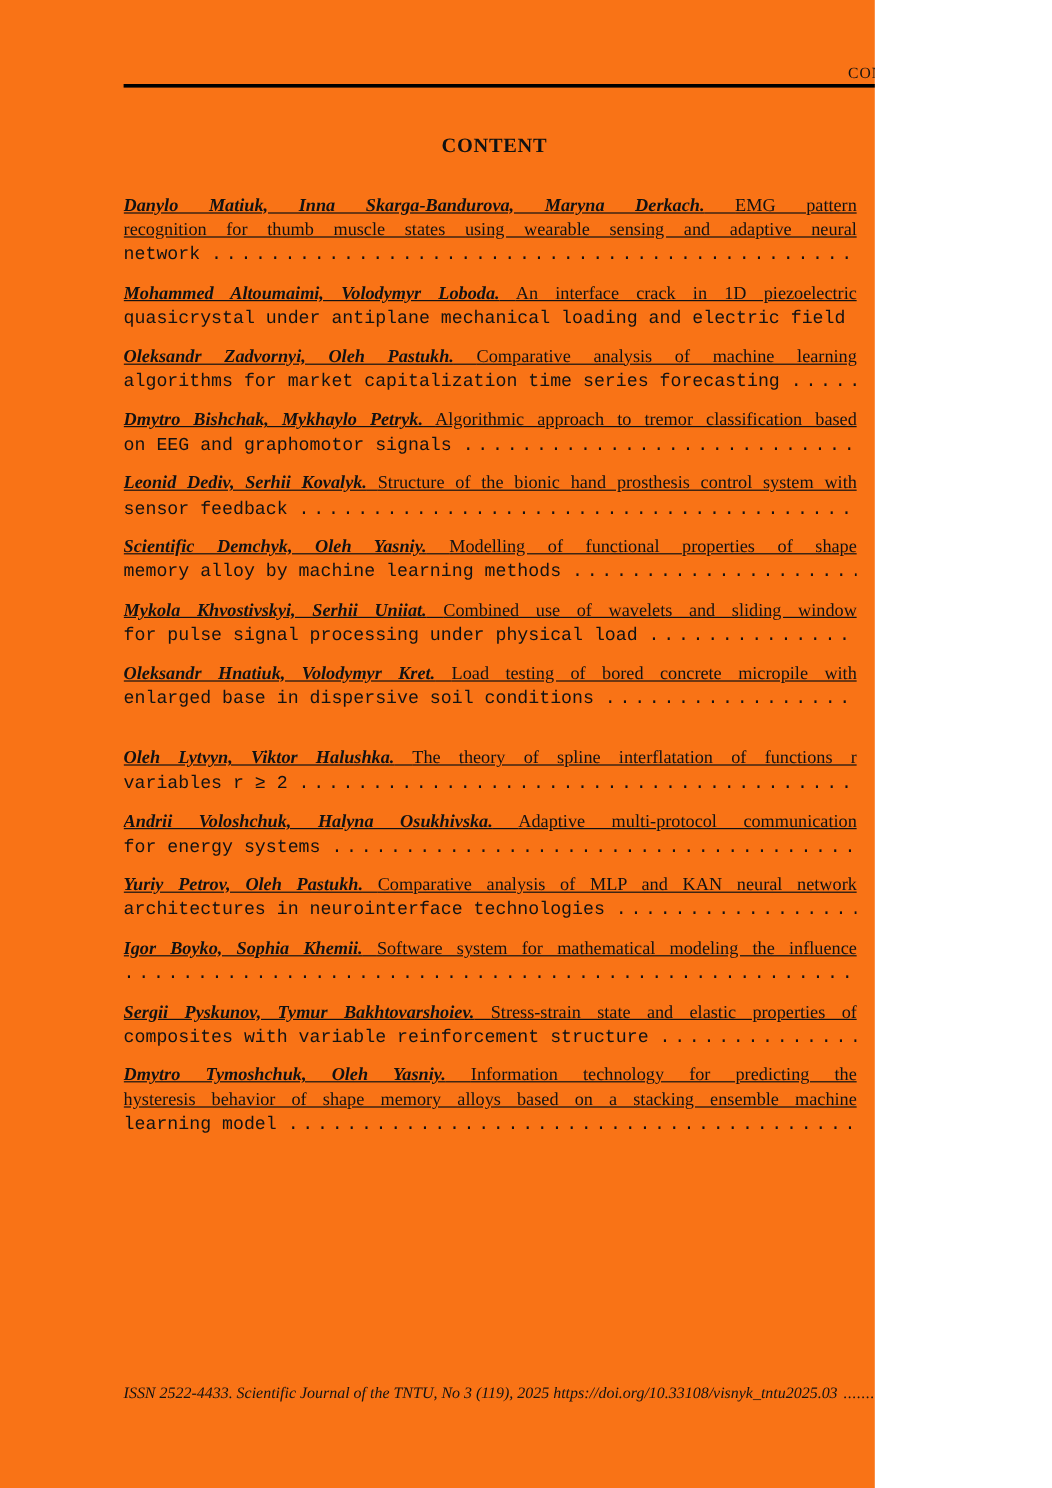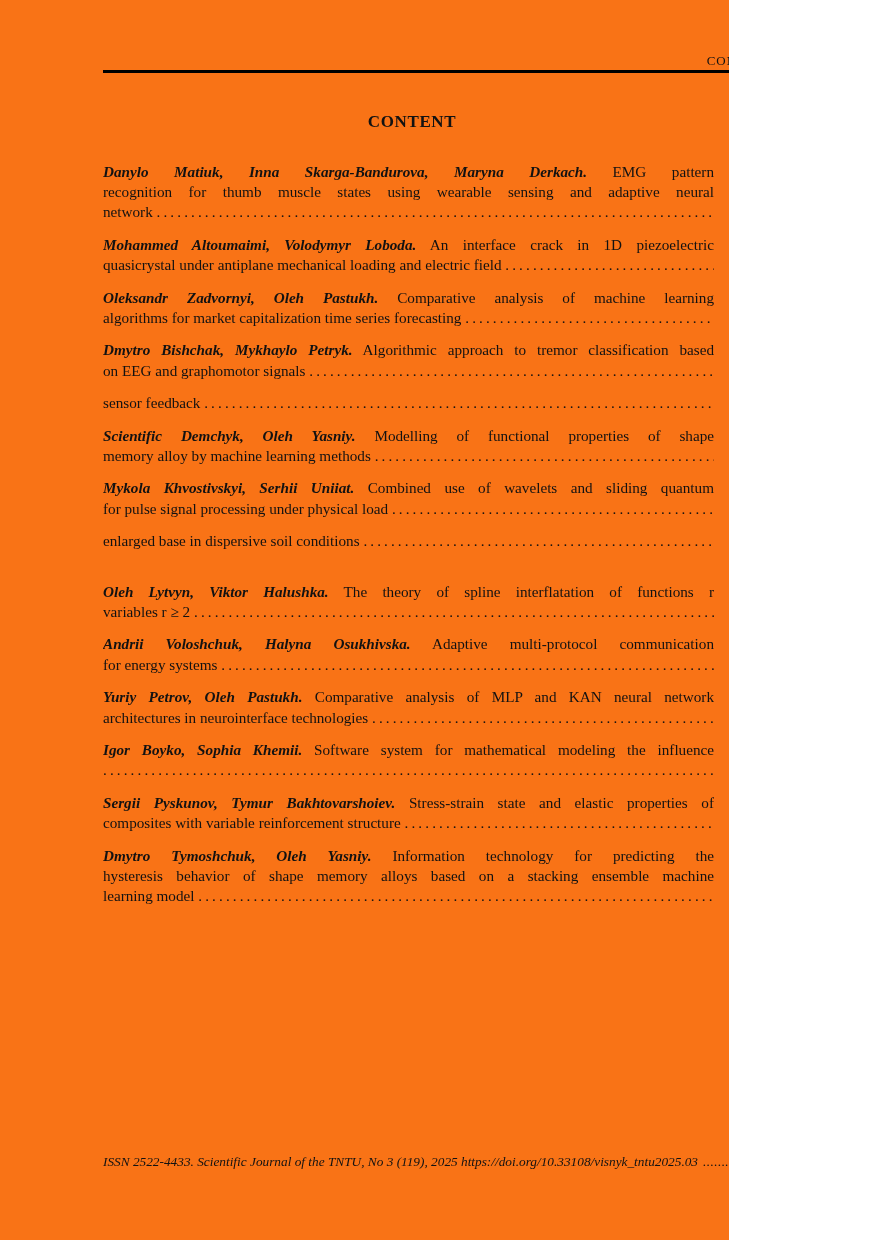--- a/index.html
+++ b/index.html
@@ -43,23 +43,23 @@
   .toc { margin-top: 32px; }
   .entry {
     display: flex;
     margin-bottom: 12px;
     font-size: 15.2px;
     line-height: 20.4px;
   }
   .entry.extra { margin-top: 30px; }
   .entry-text { width: 611px; }
   .line { max-height: 21px; overflow: hidden; }
-  .line.justify { text-align: justify; text-align-last: justify; }
+  .line.justify { text-align: justify; text-align-last: justify; text-decoration: underline; }
   .authors { font-weight: bold; font-style: italic; }
-  .line.last { display: flex; align-items: flex-start; }
+  .line.last { display: flex; align-items: flex-start; font-family: Liberation Mono, monospace; }
   .tail { white-space: pre; }
   .leader {
     flex: 1 1 auto;
     min-width: 0;
     overflow: hidden;
     white-space: nowrap;
     letter-spacing: 3.1px;
   }
   .entry-page {
     flex: 1;
@@ -138,20 +138,21 @@
       <div class="line last">
               <span class="tail">on EEG and graphomotor signals </span>
               <span class="leader">..............................................................................................................</span>
             </div>
     </div>
     <div class="entry-page">35</div>
   </div>
 
   <div class="entry">
     <div class="entry-text">
+      <div class="line justify first"><span class="authors">Leonid Dediv, Serhii Kovalyk.</span> <span class="tfirst">Structure of the bionic hand prosthesis control system with</span></div>
       <div class="line last">
               <span class="tail">sensor feedback </span>
               <span class="leader">..............................................................................................................</span>
             </div>
     </div>
     <div class="entry-page">45</div>
   </div>
 
   <div class="entry">
     <div class="entry-text">
@@ -159,31 +160,32 @@
       <div class="line last">
               <span class="tail">memory alloy by machine learning methods </span>
               <span class="leader">..............................................................................................................</span>
             </div>
     </div>
     <div class="entry-page">56</div>
   </div>
 
   <div class="entry">
     <div class="entry-text">
-      <div class="line justify first"><span class="authors">Mykola Khvostivskyi, Serhii Uniiat.</span> <span class="tfirst">Combined use of wavelets and sliding quantum</span></div>
+      <div class="line justify first"><span class="authors">Mykola Khvostivskyi, Serhii Uniiat.</span> <span class="tfirst">Combined use of wavelets and sliding window</span></div>
       <div class="line last">
               <span class="tail">for pulse signal processing under physical load </span>
               <span class="leader">..............................................................................................................</span>
             </div>
     </div>
     <div class="entry-page">63</div>
   </div>
 
   <div class="entry">
     <div class="entry-text">
+      <div class="line justify first"><span class="authors">Oleksandr Hnatiuk, Volodymyr Kret.</span> <span class="tfirst">Load testing of bored concrete micropile with</span></div>
       <div class="line last">
               <span class="tail">enlarged base in dispersive soil conditions </span>
               <span class="leader">..............................................................................................................</span>
             </div>
     </div>
     <div class="entry-page">75</div>
   </div>
 
   <div class="entry extra">
     <div class="entry-text">

